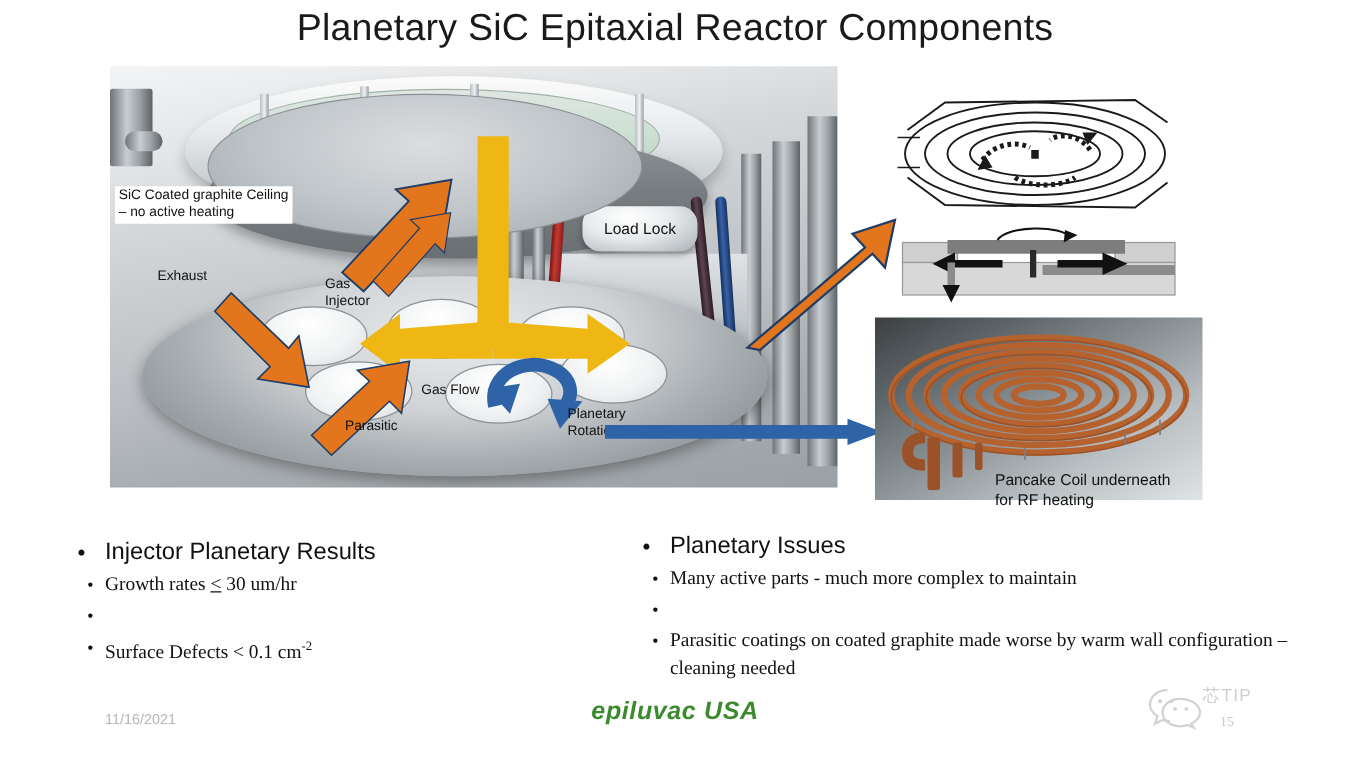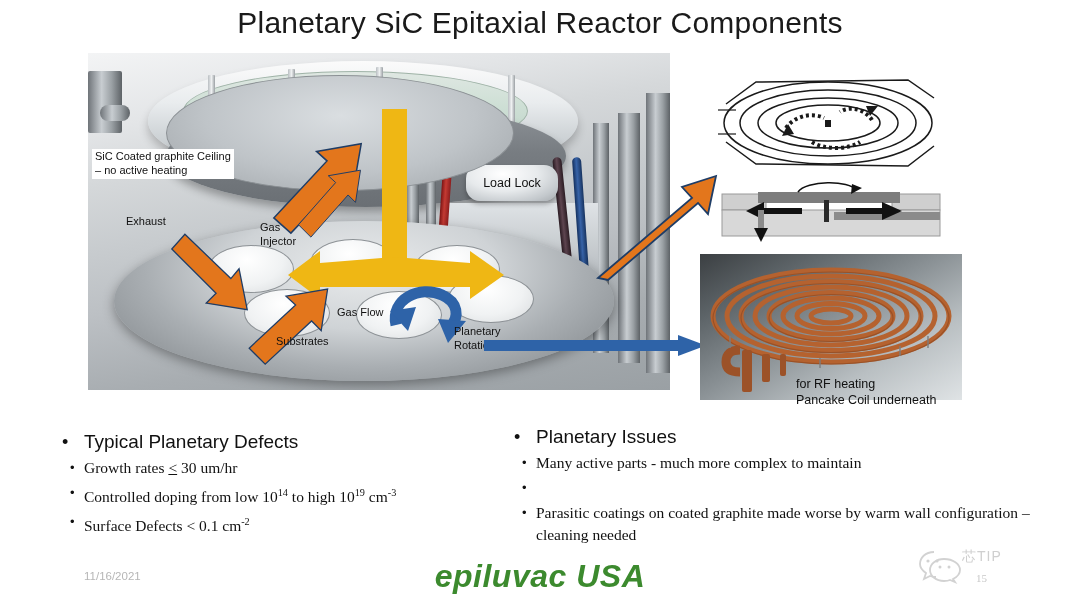--- a/index.html
+++ b/index.html
@@ -134,21 +134,21 @@
   .lvl2 .b-txt { font-size:15.5px; line-height:22px;font-family:Liberation Serif, serif; }
   sup { font-size:.66em; vertical-align: super; }
 
   
   .date {
     position:absolute; left:84px; top:570px;
     font-size:11.5px; color:#b6b6b6;
   }
   .logo {
     position:absolute; left:0; top:558px; width:1080px; text-align:center;
-    font-size:32px; font-weight:bold; font-style:italic; color:#3c8a2e;
+    font-size:20px; font-weight:bold; font-style:italic; color:#3c8a2e;
     letter-spacing:.5px;
   }
   .wm { position:absolute; left:918px; top:546px; width:150px; height:52px; }
   .wm-text {
     position:absolute; left:44px; top:2px;
     font-size:14px; color:#cfcfcf; letter-spacing:1px;
   }
   .wm-num {
     position:absolute; left:58px; top:26px;
     font-size:11px; color:#c8c8c8;font-family:Liberation Serif, serif;
@@ -241,21 +241,21 @@
     <div class="lbl boxed" style="left:4px;top:96px;">
       <div>SiC Coated graphite Ceiling</div>
       <div>– no active heating</div>
     </div>
     <div class="lbl" style="left:172px;top:121px;margin-top:47px;">
       <div>Gas</div>
       <div>Injector</div>
     </div>
     <div class="lbl" style="left:38px;top:162px;">Exhaust</div>
     <div class="lbl" style="left:249px;top:226px;margin-top:27px;">Gas Flow</div>
-    <div class="lbl" style="left:188px;top:282px;">Substrates</div>
+    <div class="lbl" style="left:188px;top:282px;">Parasitic</div>
     <div class="lbl" style="left:318px;top:272px;margin-left:48px;">
       <div>Planetary</div>
       <div>Rotation</div>
     </div>
   </div>
 
   <svg style="position:absolute;left:596px;top:174px;" width="122" height="108" viewBox="0 0 122 108">
     <g stroke="#1f3d66" stroke-width="1.8" fill="#E3761C">
       <path d="M2 104 L96 24 L86 13 L120 2 L112 40 L102 29 L12 106 Z"></path>
     </g>
@@ -343,36 +343,35 @@
       </g>
       <g stroke="#7d7d7d" stroke-width="1.4">
         <line x1="30" y1="82" x2="30" y2="94"></line>
         <line x1="228" y1="82" x2="228" y2="94"></line>
         <line x1="200" y1="92" x2="200" y2="102"></line>
         <line x1="120" y1="104" x2="120" y2="114"></line>
       </g>
     </svg>
   </div>
   <div class="coil-label">
+    <div>Pancake Coil underneath</div>
     <div>for RF heating</div>
-    <div>Pancake Coil underneath</div>
   </div>
 
   <div class="col-left">
     <div class="b-row lvl1">
       <span class="b-dot">•</span>
-      <span class="b-txt">Typical Planetary Defects</span>
+      <span class="b-txt">Injector Planetary Results</span>
     </div>
     <div class="b-row lvl2">
       <span class="b-dot">•</span>
       <span class="b-txt">Growth rates <u>&lt;</u> 30 um/hr</span>
     </div>
     <div class="b-row lvl2">
       <span class="b-dot">•</span>
-      <span class="b-txt">Controlled doping from low 10<sup>14</sup> to high 10<sup>19</sup> cm<sup>-3</sup></span>
     </div>
     <div class="b-row lvl2">
       <span class="b-dot">•</span>
       <span class="b-txt">Surface Defects &lt; 0.1 cm<sup>-2</sup></span>
     </div>
   </div>
 
   <div class="col-right">
     <div class="b-row lvl1">
       <span class="b-dot">•</span>

